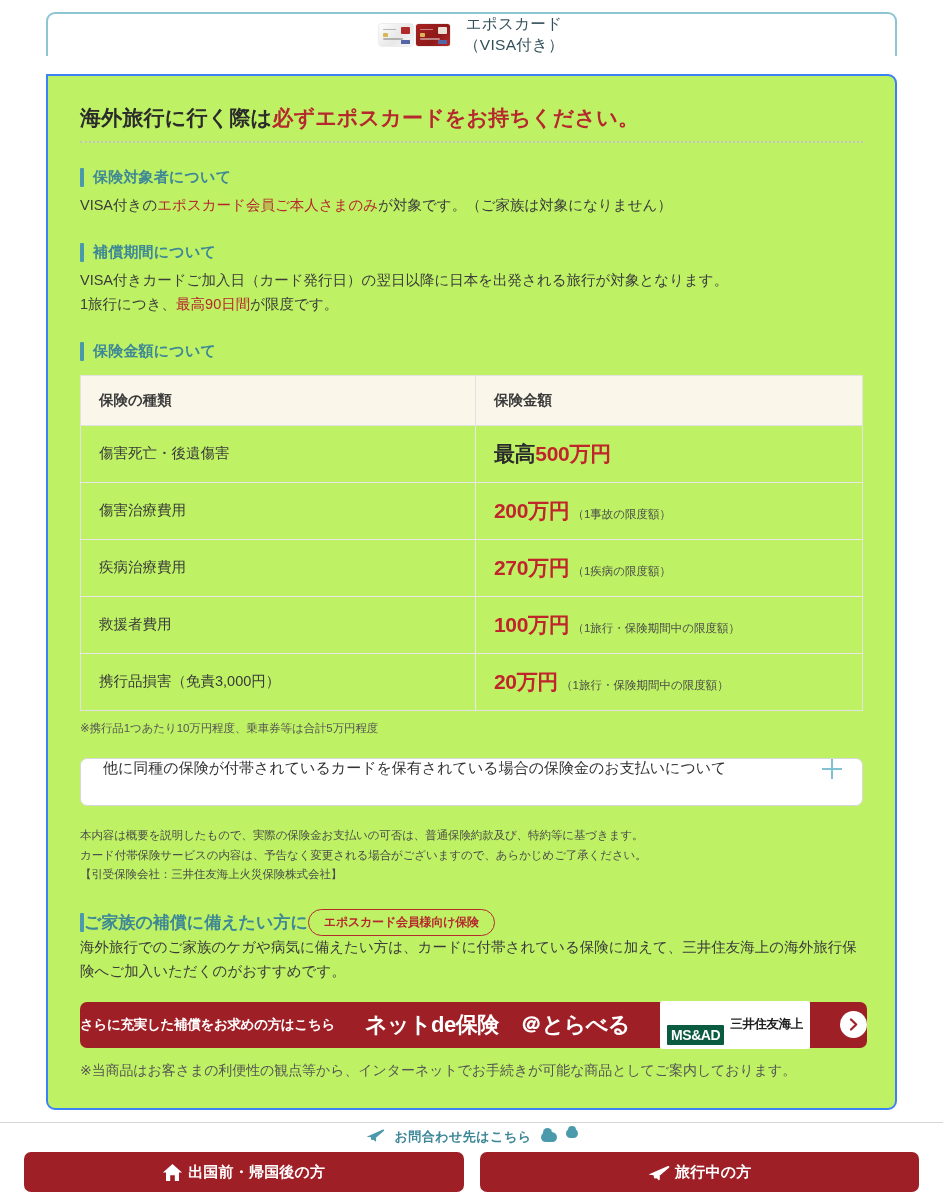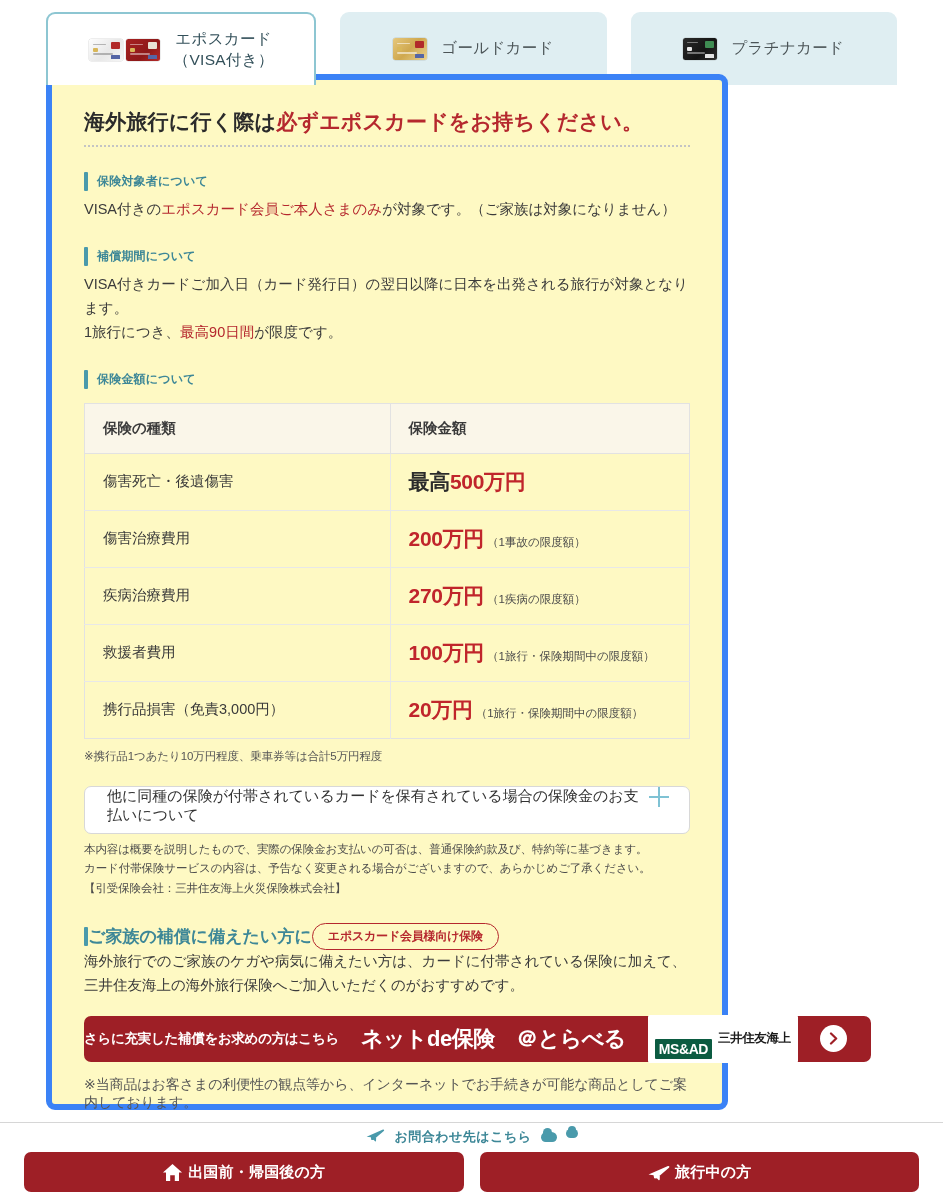--- a/index.html
+++ b/index.html
@@ -13,20 +13,21 @@
   }
   .page { position: relative; width: 943px; height: 1200px; }
 
   
   .tabs {
     position: absolute;
     top: 12px; left: 46px;
     width: 851px; height: 73px;
     display: flex;
     gap: 24px;
+    flex-direction: column;
   }
   .tab {
     flex: 1;
     border-radius: 9px 9px 0 0;
     display: flex;
     align-items: center;
     justify-content: center;
     gap: 14px;
     position: relative;
     cursor: pointer;
@@ -88,23 +89,23 @@
   .card-black { background: linear-gradient(135deg,#2b2b2b 0%,#141414 60%,#303030 100%); }
   .card-black .mark { background: #3f8c53; }
   .card-black .visa { background: #e4e4e4; }
   .card-black .ln { background: rgba(255,255,255,.4); }
   .card-black .chip { background: #e9e9e9; }
 
   
   .panel {
     position: absolute;
     top: 74px; left: 46px;
-    width: 682px; height: 1036px;
-    background: #fef9c3;
-    border: 6px solid #3b82f6;
+    width: 851px; height: 1036px;
+    background: #bef264;
+    border: 2px solid #3b82f6;
     border-radius: 0 9px 9px 9px;
   }
   .panel-inner { padding: 28px 32px 0 32px; }
 
   
   .headline {
     font-size: 21px;
     font-weight: bold;
     color: #2b2b2b;
     letter-spacing: .2px;
@@ -115,21 +116,21 @@
 
   
   .sec-h {
     display: flex; align-items: center; gap: 9px;
     margin-top: 25px; margin-bottom: 7px;
   }
   .sec-h .bar {
     width: 4px; height: 19px; background: #4a9aab; border-radius: 1px;
   }
   .sec-h .txt {
-    font-size: 12px; font-weight: bold; color: #3d8797; letter-spacing: .2px;
+    font-size: 15px; font-weight: bold; color: #3d8797; letter-spacing: .2px;
   }
   .body-t {
     font-size: 14.5px; line-height: 1.65; color: #3b3b3b;
   }
   .body-t .em { color: #b5282e; }
 
   
   .tbl {
     margin-top: 14px;
     width: 100%;
@@ -187,21 +188,21 @@
     width: 20px; height: 20px; position: relative;
   }
   .acc .plus::before, .acc .plus::after {
     content: ""; position: absolute; background: #7fc2d4;
   }
   .acc .plus::before { left: 0; top: 9px; width: 20px; height: 2px; }
   .acc .plus::after  { top: 0; left: 9px; height: 20px; width: 2px; }
 
   
   .disc {
-    margin-top: 6px;
+    margin-top: 20px;
     font-size: 11.5px;
     line-height: 1.72;
     color: #4b4b4b;
     letter-spacing: -.1px;
   }
 
   
   .fam-h { display: flex; align-items: center; gap: 0; margin-top: 24px; }
   .fam-h .bar { width: 4px; height: 19px; background: #4a9aab; border-radius: 1px; }
   .fam-h .txt { font-size: 17px; font-weight: bold; color: #3d8797; }
@@ -217,22 +218,22 @@
   }
 
   
   .cta {
     margin: 18px 0 0 0;
     background: #9e1f26;
     border-radius: 7px;
     height: 46px;
     display: flex;
     align-items: center;
-    justify-content: flex-start;
-    gap: 22px;
+    justify-content: space-between;
+    gap: 2px;
     cursor: pointer;
     width: 787px;
     margin-left: auto; margin-right: auto;
   }
   .cta .small { color: #ffffff; font-size: 13.5px; font-weight: bold; letter-spacing: -.3px; }
   .cta .bigw  { color: #ffffff; font-size: 22px; font-weight: bold; letter-spacing: -.5px; }
   .msad {
     background: #ffffff;
     border-radius: 2px;
     display: flex; align-items: center; gap: 6px;

